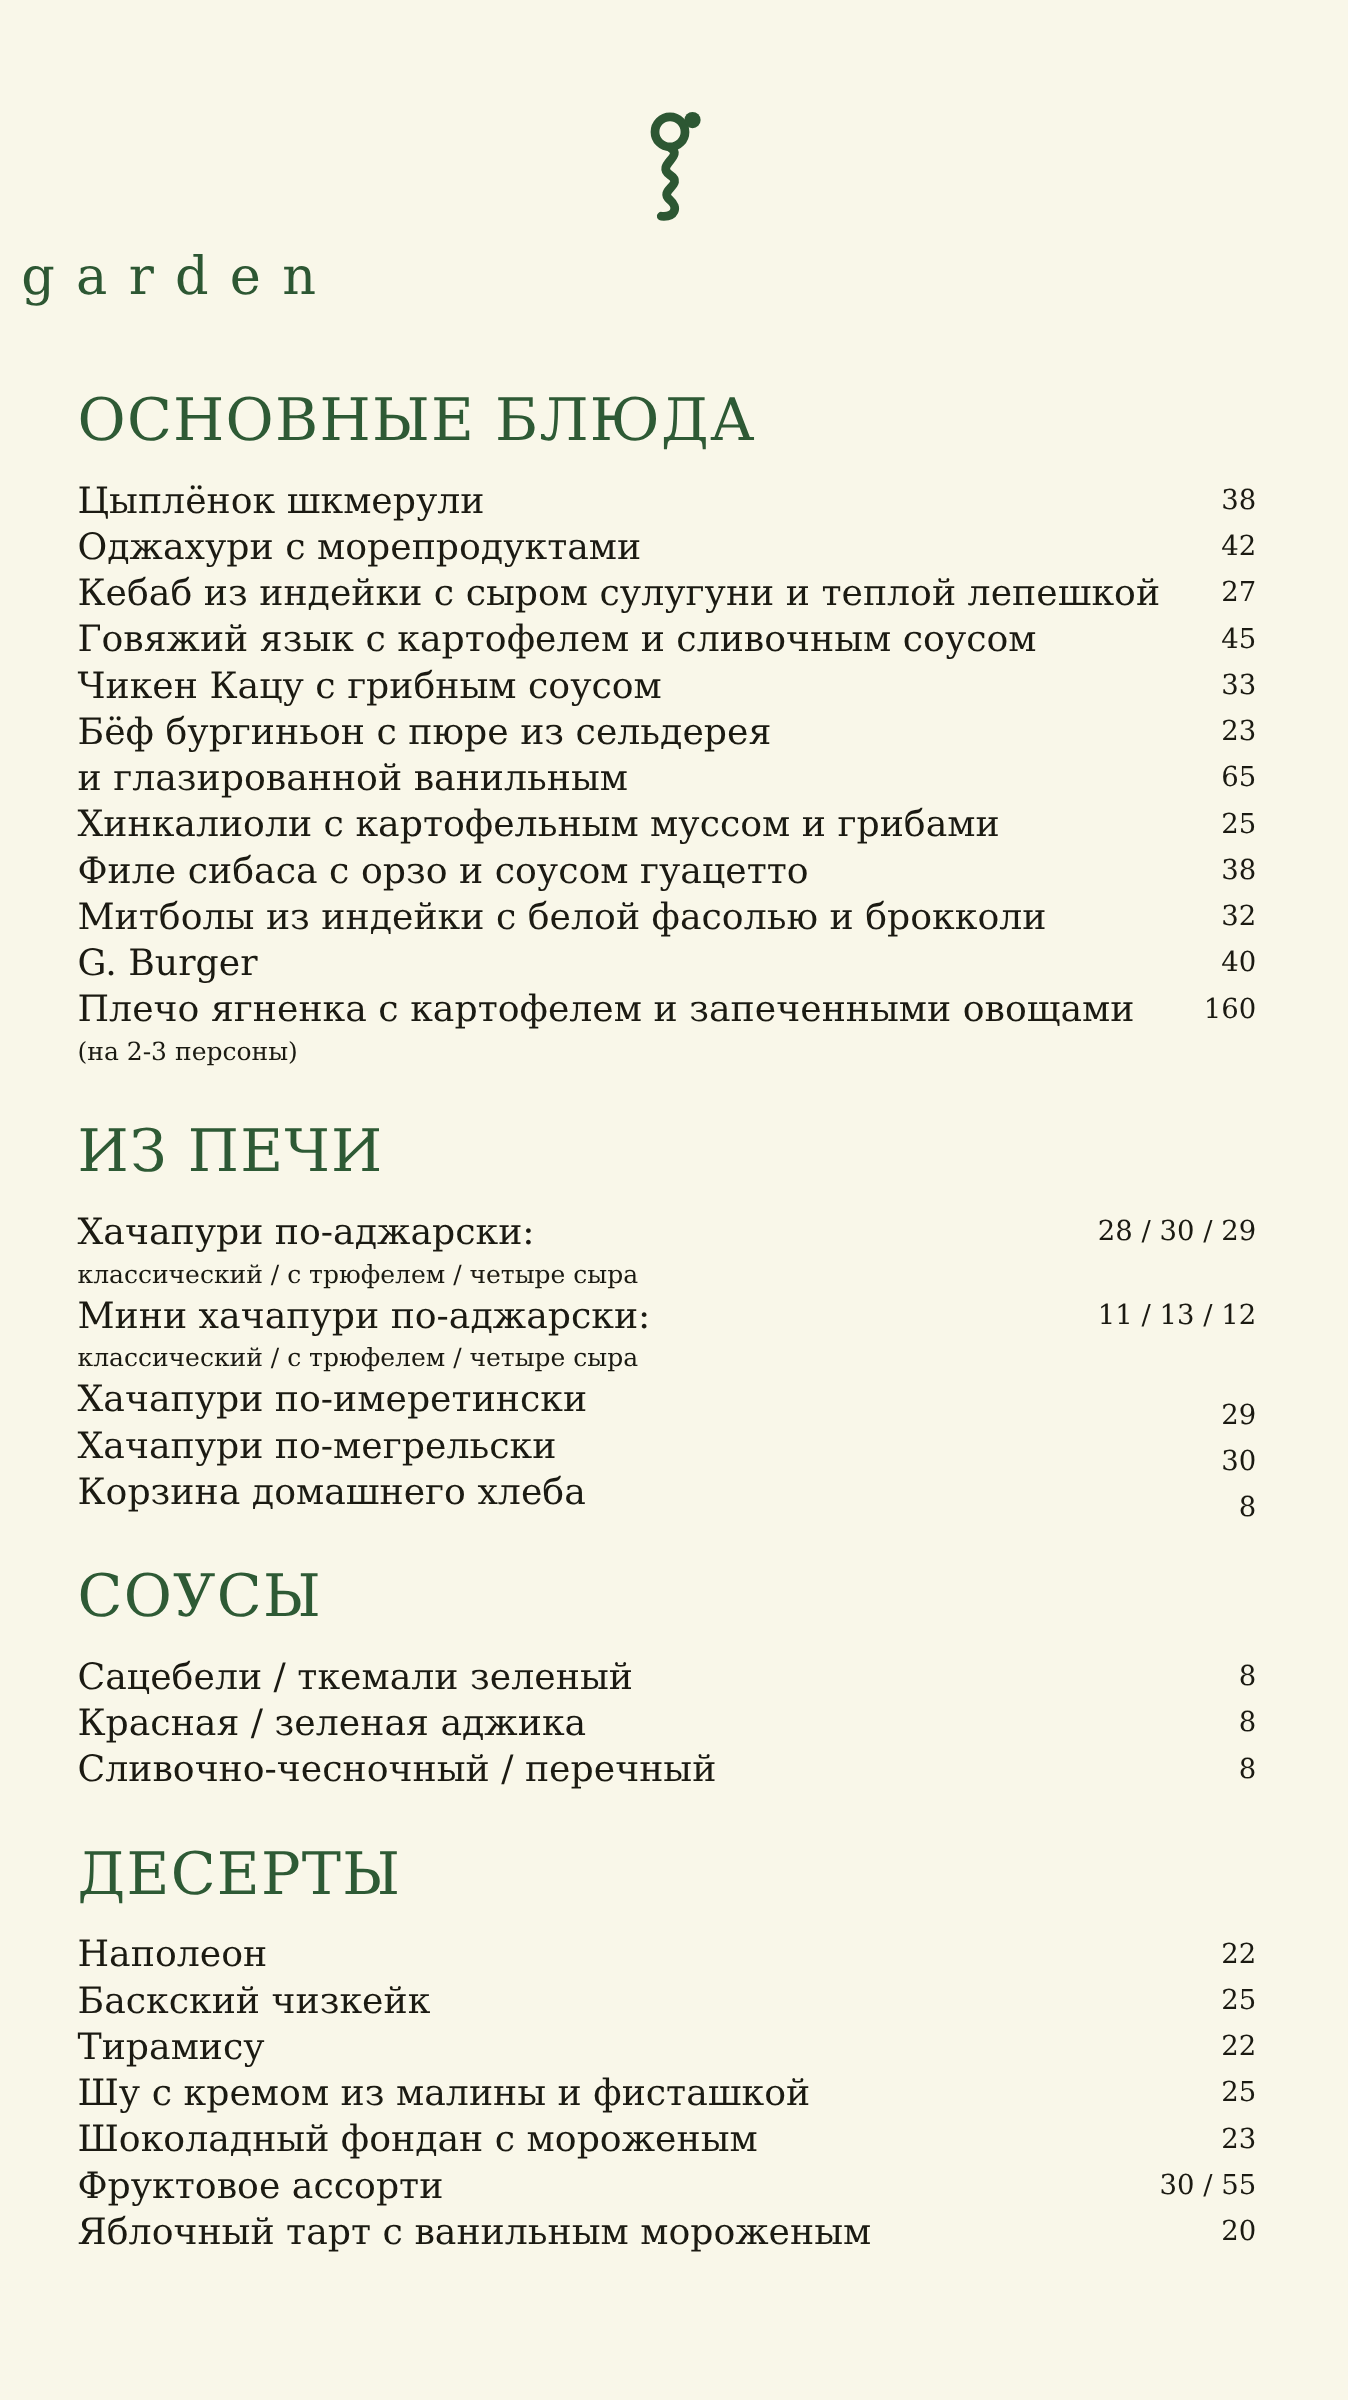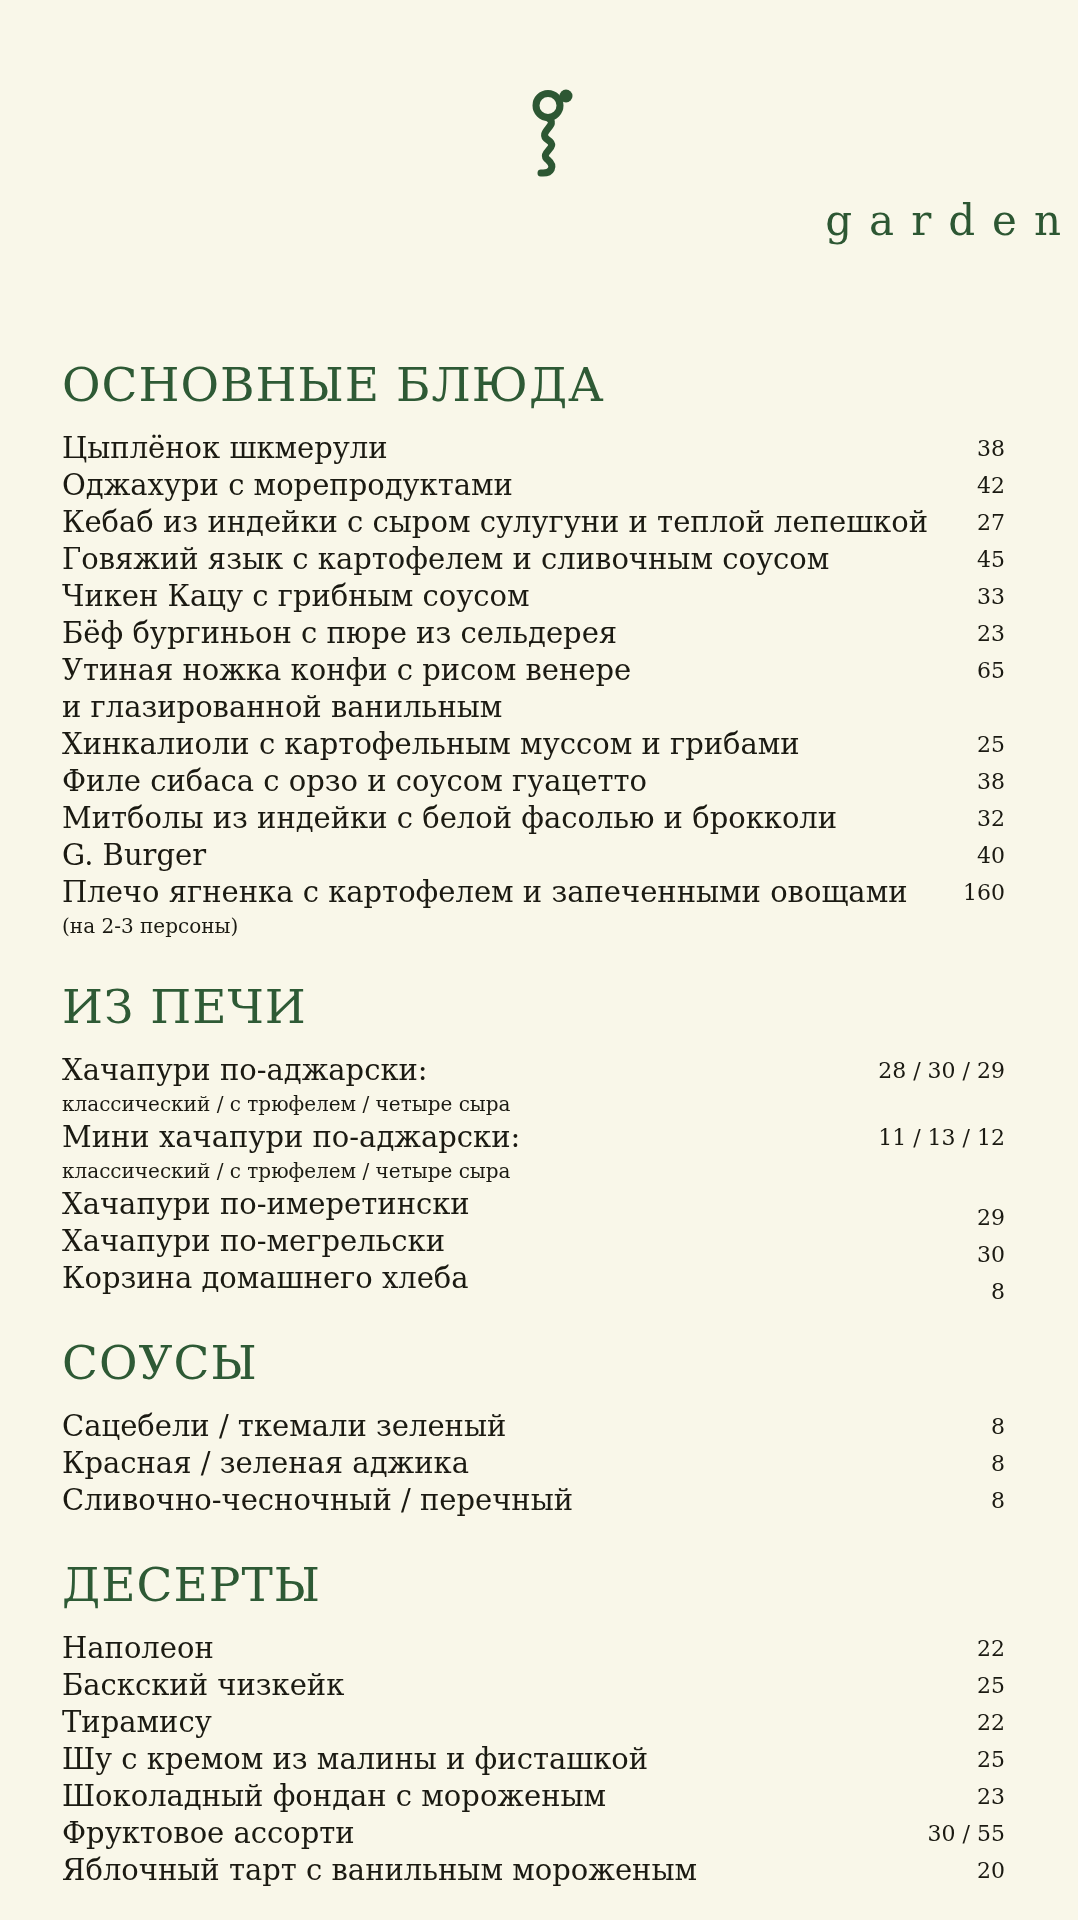--- a/index.html
+++ b/index.html
@@ -5,39 +5,39 @@
   * { box-sizing: border-box; margin: 0; padding: 0; }
   html { background: #f9f7e9; }
   body {
     width: 1078px; height: 1920px;
     background: #f9f7e9;
     color: #1b1a12;
     font-family: "DejaVu Serif", "Liberation Serif", serif;
     overflow: hidden;
     position: relative;
   }
-  .logo { text-align: right; padding-top: 88px; color: #2d5733; padding-left: 24px; }
+  .logo { text-align: left; padding-top: 88px; color: #2d5733; }
   .logo-glyph-wrap { height: 92px; display: flex; justify-content: center; }
   .logo-word {
     margin-top: 16px;
     font-size: 42px;
     letter-spacing: 17px;
     padding-left: 17px;
     color: #2d5733;
   }
   .menu-body { padding: 0 73px 0 62px; }
   .section-title {
     color: #2e5a35;
     font-size: 47px;
     font-weight: 400;
     letter-spacing: 1px;
     line-height: 1;
     margin: 42px 0 22px 0;
   }
-  .menu-section:first-child .section-title { margin-top: 116px; }
+  .menu-section:first-child .section-title { margin-top: 68px; }
   .row {
     display: flex;
     align-items: flex-start;
   }
   .item-text { flex: 1 1 auto; padding-right: 20px; }
   .item-name, .item-line2 { font-size: 29px; line-height: 37px; }
   .item-note { font-size: 20px; line-height: 30px; }
   .price {
     flex: 0 0 auto;
     font-size: 22px;
@@ -98,21 +98,20 @@
         <div class="price">33</div>
       </div>
       <div class="row">
         <div class="item-text">
           <div class="item-name">Бёф бургиньон с пюре из сельдерея</div>
         </div>
         <div class="price">23</div>
       </div>
       <div class="row">
         <div class="item-text">
-          <div class="item-name">Утиная ножка конфи с рисом венере</div>
           <div class="item-line2">и глазированной ванильным</div>
         </div>
         <div class="price">65</div>
       </div>
       <div class="row">
         <div class="item-text">
           <div class="item-name">Хинкалиоли с картофельным муссом и грибами</div>
         </div>
         <div class="price">25</div>
       </div>

